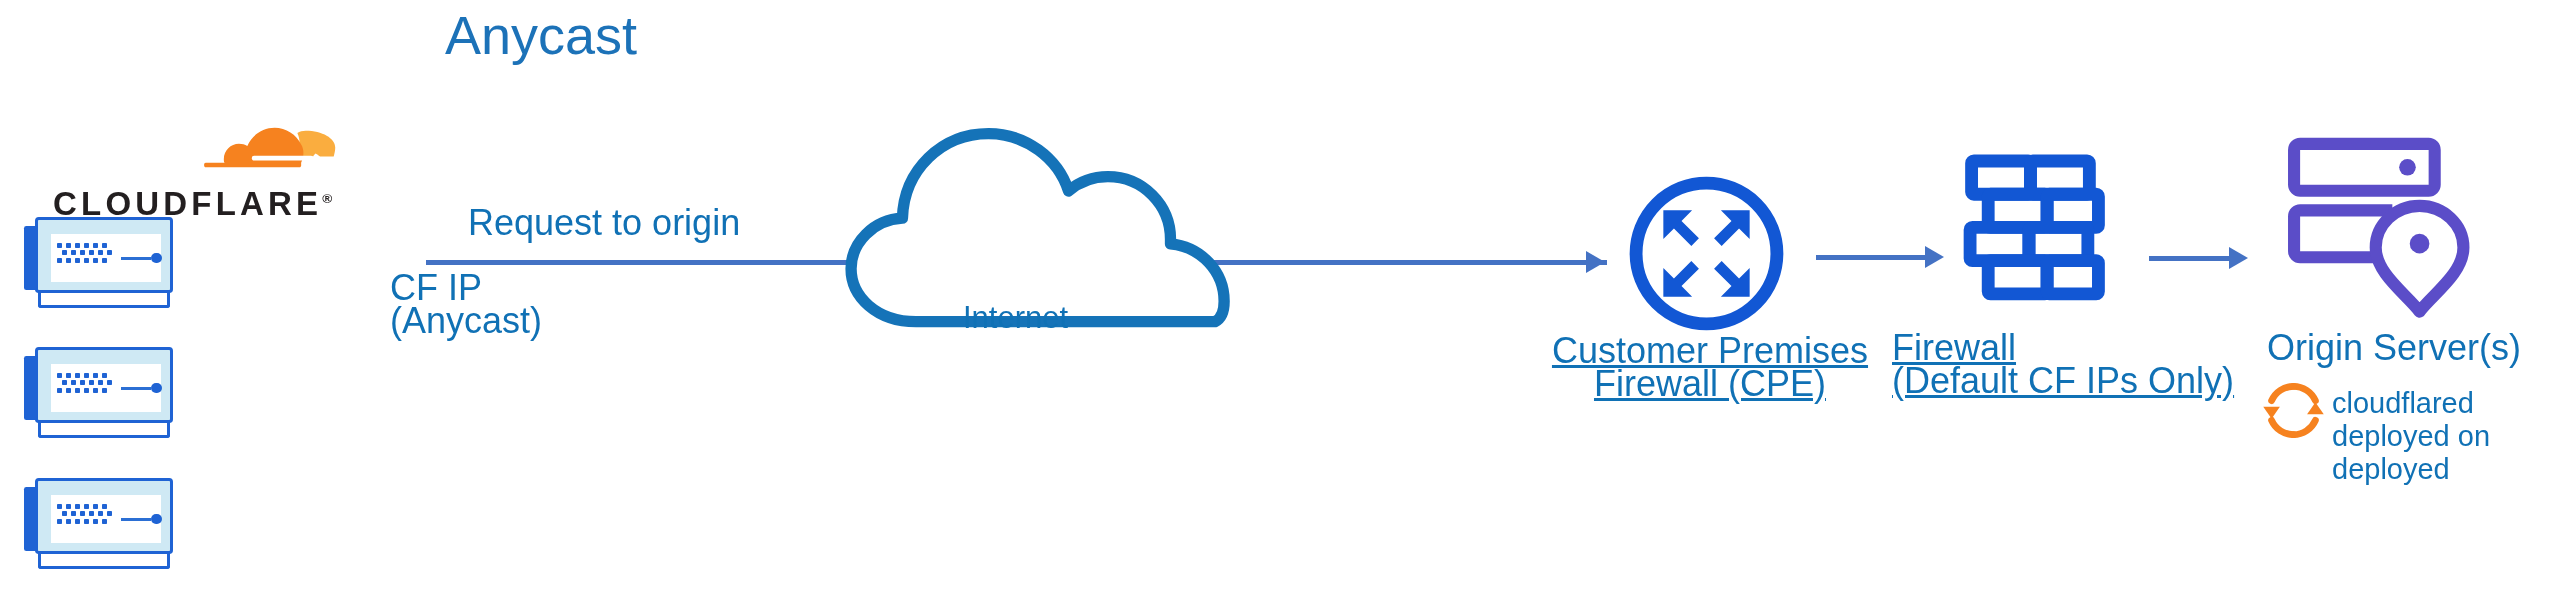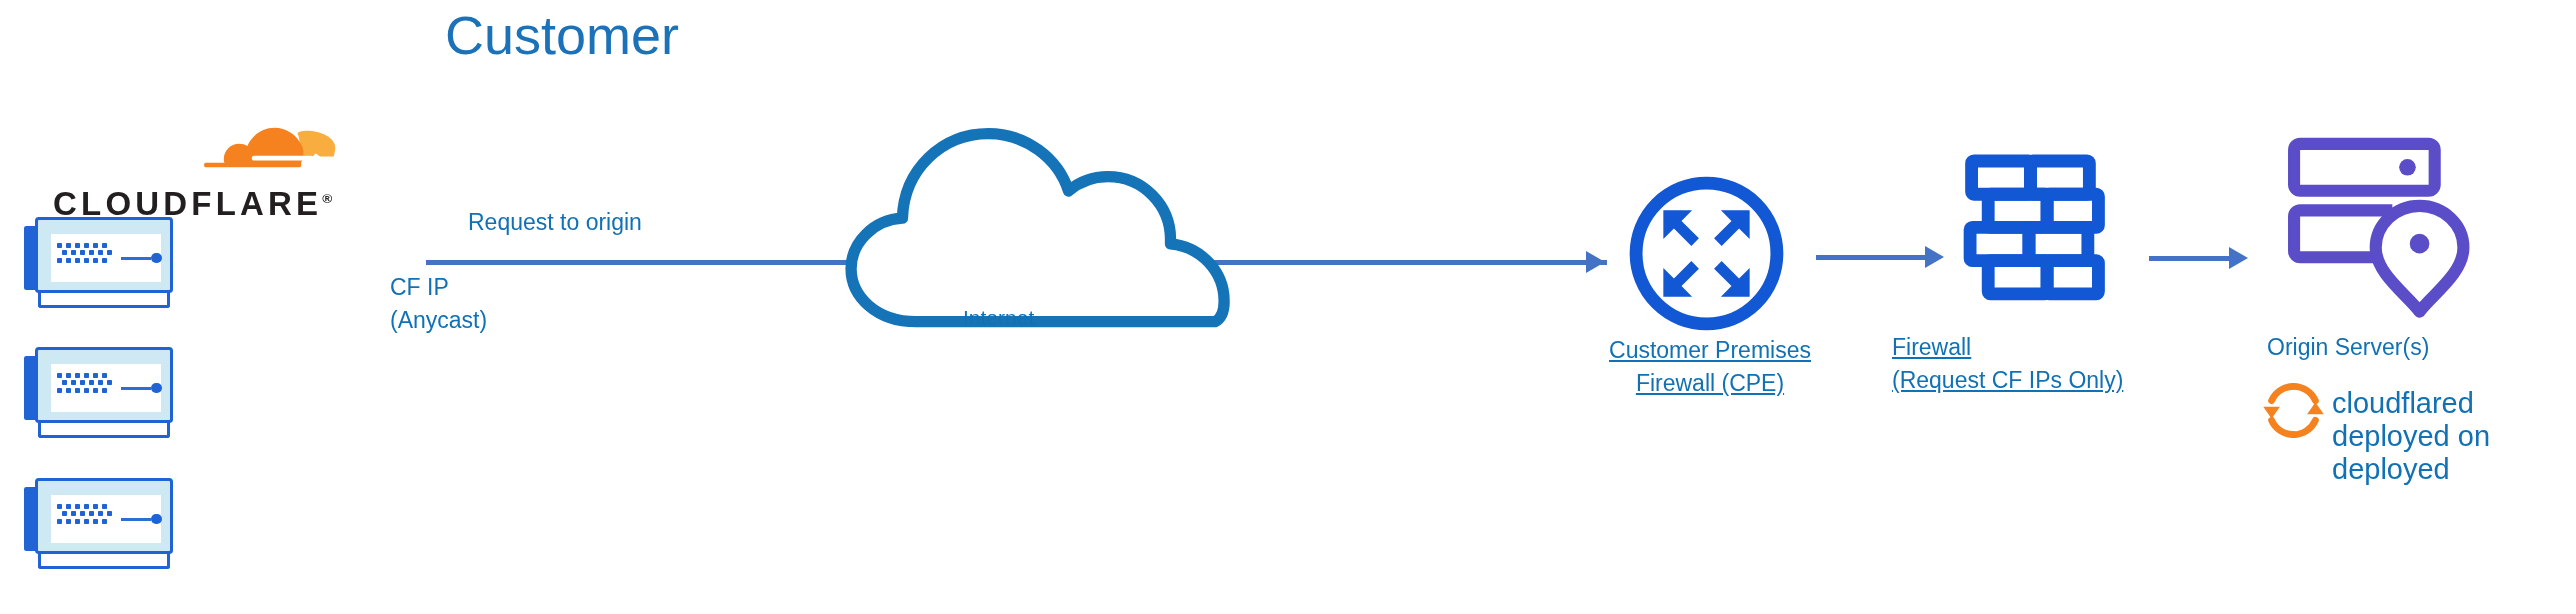--- a/index.html
+++ b/index.html
@@ -84,29 +84,29 @@
   .arrow-head{
     width:0;height:0;
     border-top:11.4px solid transparent;
     border-bottom:11.4px solid transparent;
     border-left:19.7px solid #4472c4;
   }
 
   
   .lbl{
     color:#1071b5;
-    font-size:23px;
+    font-size:36px;
     line-height:33px;
     white-space:nowrap;
   }
   .lbl.center{ text-align:center;text-decoration:underline; }
 
   #label-request-to-origin{ left:468px; top:206px; }
   #label-cf-ip{ left:390px; top:271px; }
-  #label-internet{ left:963px; top:301px; font-size:21px; }
+  #label-internet{ left:963px; top:301px; font-size:31px; }
   #label-cpe{ left:1551px; top:334px; text-align:center; width:318px; }
   #label-firewall{ left:1892px; top:331px; text-align:left; width:318px; }
   #label-origin{ left:2267px; top:331px; }
   #label-cloudflared{ left:2332px; top:387px; font-size:29px; line-height:33px; white-space:normal; width:166px; }
 
   
   #internet-cloud{ left:840px; top:114px; width:439px; height:219px; }
 
   
   #cpe-icon{ left:1627px; top:174px; width:159px; height:159px; }
@@ -118,21 +118,21 @@
   #origin-icon{ left:2285px; top:136px; width:189px; height:182px; }
 
   
   #cloudflared-icon{ left:2261px; top:378px; width:65px; height:65px; }
 </style>
 </head>
 <body>
 
 <div id="canvas">
 
-  <div class="abs" id="diagram-title">Customer</div>
+  <div class="abs" id="diagram-title">Anycast</div>
 
   <div class="abs" id="cf-logo">
     <svg class="abs" id="cf-cloud-mark" viewBox="0 0 190 100">
       <path fill="#faad3f" d="M150 30c-4 0-8 1-11 3 2 4 3 9 3 14 0 6-2 12-5 17 0 0 0 0 0 0h50c1-4 2-8 2-12 0-12-17-22-39-22z"></path>
       <path fill="#f6821f" d="M126 72c2-4 3-8 3-13 0-4-1-8-3-11-6-13-20-22-35-22-16 0-30 10-36 24-3-2-7-3-11-3-11 0-20 9-20 20 0 2 0 4 1 5H0c-1 0-2 1-2 2v2c0 1 1 2 2 2l124 0c1 0 2-1 2-2v-4z" transform="translate(18,0)"></path>
       <path fill="#ffffff" d="M82 63h75c2 0 3 1 3 3s-1 3-3 3H82c-2 0-3-1-3-3s1-3 3-3z"></path>
       <path fill="#ffffff" d="M163 60c4 2 7 5 9 9h-12c-1-3-1-6 3-9z"></path>
     </svg>
     <div class="abs" id="cf-wordmark">
       <span>CLOUDFLARE</span><span class="reg">®</span>
@@ -272,21 +272,21 @@
       <rect x="40" y="57" width="78" height="44" rx="3"></rect>
       <rect x="118" y="57" width="68" height="44" rx="3"></rect>
       <rect x="16" y="101" width="78" height="44" rx="3"></rect>
       <rect x="94" y="101" width="78" height="44" rx="3"></rect>
       <rect x="40" y="145" width="78" height="44" rx="3"></rect>
       <rect x="118" y="145" width="68" height="44" rx="3"></rect>
     </g>
   </svg>
   <div class="abs lbl center" id="label-firewall">
     <div>Firewall</div>
-    <div>(Request CF IPs Only)</div>
+    <div>(Default CF IPs Only)</div>
   </div>
 
   <div class="abs arrow-line" style="left:2149px; top:256px; width:83px;"></div>
   <div class="abs arrow-head" style="left:2229px; top:247px;"></div>
 
   <svg class="abs" id="origin-icon" viewBox="0 0 250 240">
     <rect x="12" y="10" width="186" height="62" rx="8" fill="none" stroke="#5b4dc8" stroke-width="16"></rect>
     <circle cx="162" cy="41" r="11" fill="#5b4dc8"></circle>
     <path d="M142 98 L20 98 a8 8 0 0 0 -8 8 L12 152 a8 8 0 0 0 8 8 L130 160" fill="none" stroke="#5b4dc8" stroke-width="16" stroke-linecap="butt" stroke-linejoin="round"></path>
     <path d="M198 96 L198 142 L198 152 a8 8 0 0 1 -8 8 L182 160" fill="none" stroke="#5b4dc8" stroke-width="0"></path>

